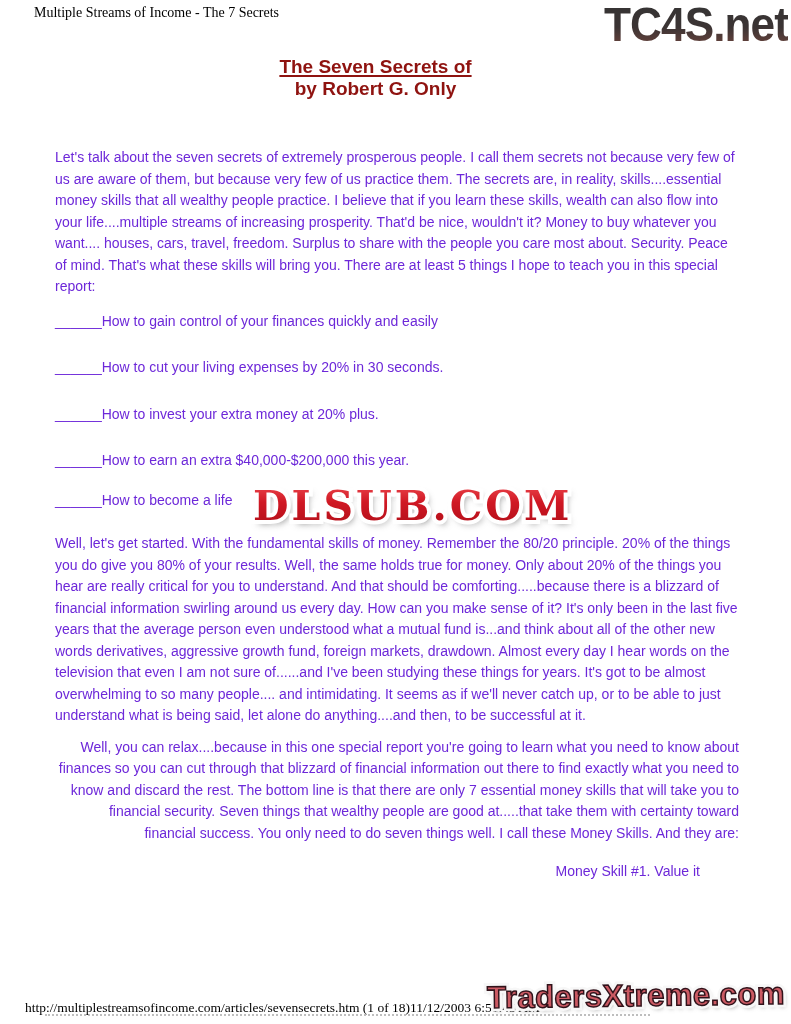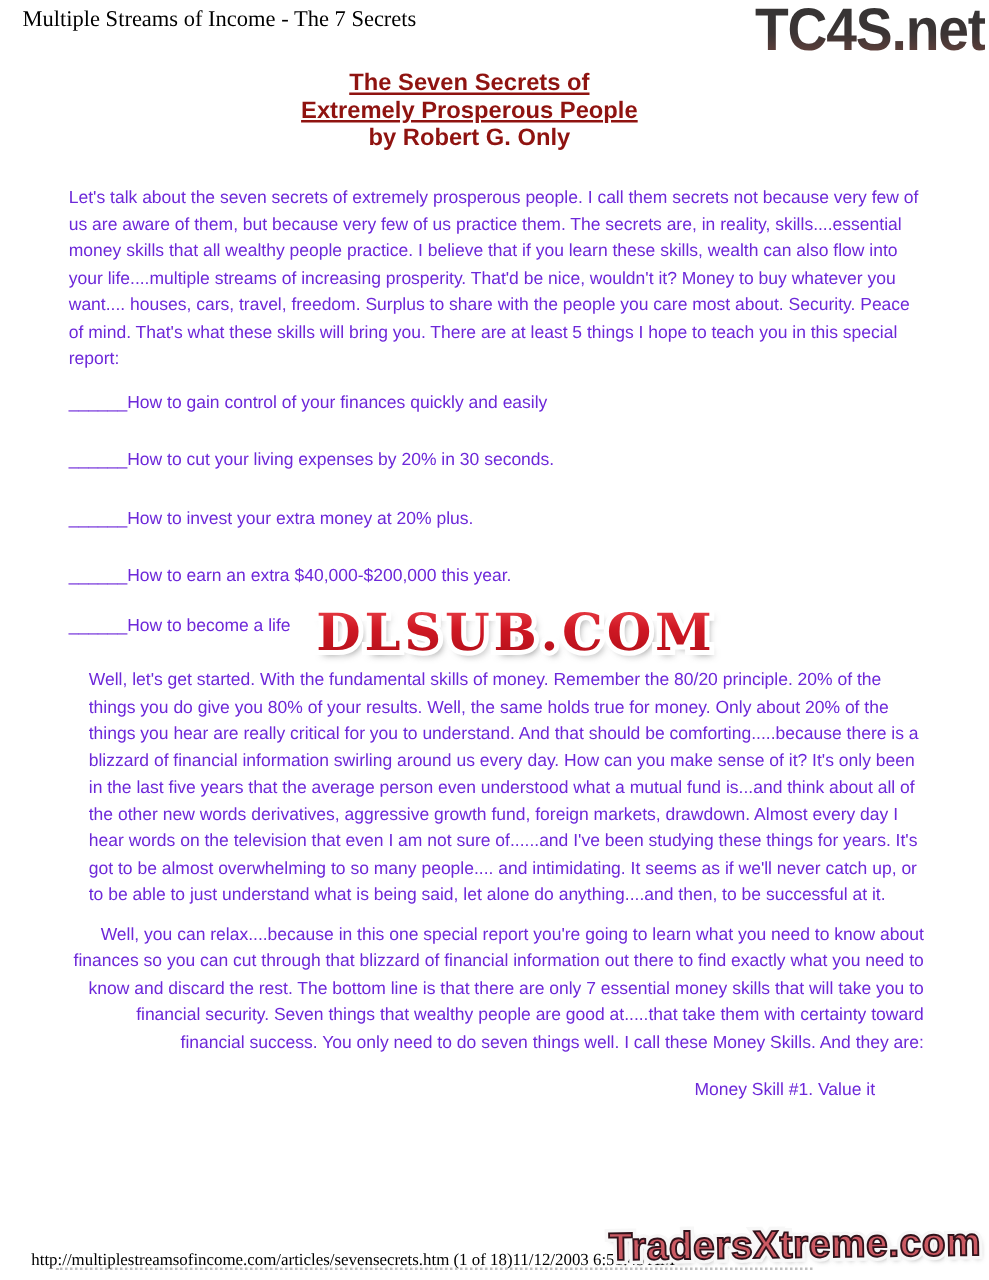--- a/index.html
+++ b/index.html
@@ -8,24 +8,24 @@
     width: 791px;
     height: 1024px;
     background: #ffffff;
     overflow: hidden;
     font-family: "Liberation Sans", sans-serif;
   }
 
   
   .doc-header {
     position: absolute;
-    left: 18px;
+    left: 34px;
     top: 5px;
     font-family: "Liberation Serif", serif;
-    font-size: 18px;
+    font-size: 14px;
     color: #000;
     white-space: nowrap;
   }
 
   
   .tc4s {
     position: absolute;
     top: 1px;
     right: 3px;
     font-family: "Liberation Sans", sans-serif;
@@ -72,21 +72,21 @@
     top: 147px;
     width: 684px;
     font-size: 14px;
     line-height: 21.5px;
     color: #6d28d9;
   }
   .para { margin: 0; }
   .list-item { margin-top: 25px; white-space: nowrap; }
   .list-item.first { margin-top: 13px; }
   .list-item.last { margin-top: 18px; }
-  .para-2 { margin-top: 22px; margin-left: 16px; }
+  .para-2 { margin-top: 22px; }
   .para-3 { margin-top: 10px; text-align: right; }
   .money-skill {
     margin-top: 17px;
     margin-left: -55px;
     width: 700px;
     text-align: right;
   }
 
   
   .dlsub {
@@ -170,21 +170,20 @@
 <div class="page">
 
   <div class="doc-header">Multiple Streams of Income - The 7 Secrets</div>
 
   <div class="tc4s">
     <span class="tc4s-text">TC4S.net</span>
   </div>
 
   <div class="title-block">
     <div><span class="title-underline">The Seven Secrets of</span></div>
-    <div><span class="title-underline">Extremely Prosperous People</span></div>
     <div><span>by Robert G. Only</span></div>
   </div>
 
   <div class="body-col">
     <p class="para">Let's talk about the seven secrets of extremely prosperous people. I call them secrets not because very few of us are aware of them, but because very few of us practice them. The secrets are, in reality, skills....essential money skills that all wealthy people practice. I believe that if you learn these skills, wealth can also flow into your life....multiple streams of increasing prosperity. That'd be nice, wouldn't it? Money to buy whatever you want.... houses, cars, travel, freedom. Surplus to share with the people you care most about. Security. Peace of mind. That's what these skills will bring you. There are at least 5 things I hope to teach you in this special report:</p>
 
     <div class="list-item first">______How to gain control of your finances quickly and easily</div>
     <div class="list-item">______How to cut your living expenses by 20% in 30 seconds.</div>
     <div class="list-item">______How to invest your extra money at 20% plus.</div>
     <div class="list-item">______How to earn an extra $40,000-$200,000 this year.</div>

